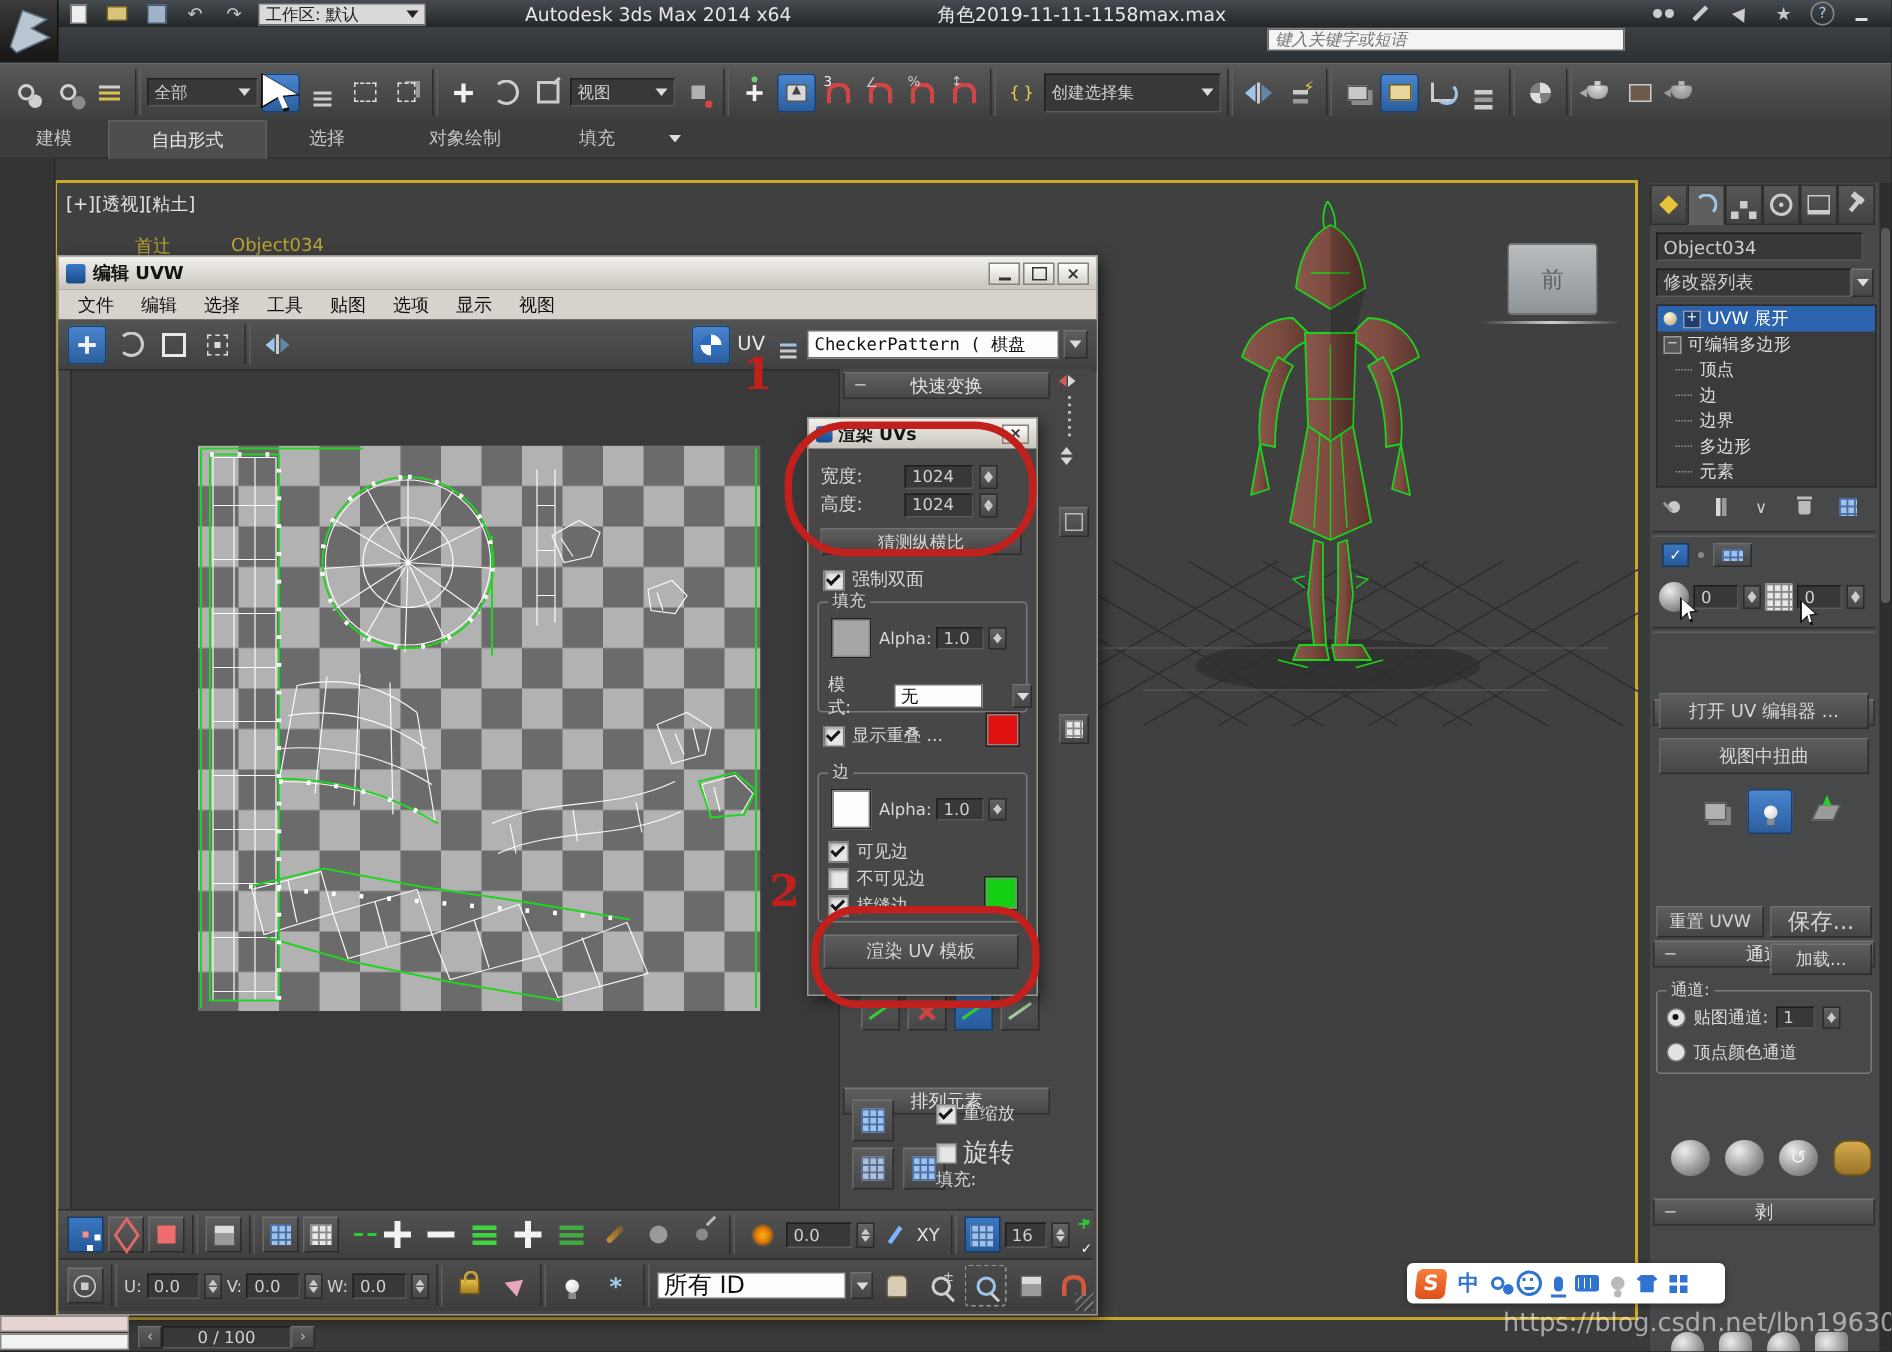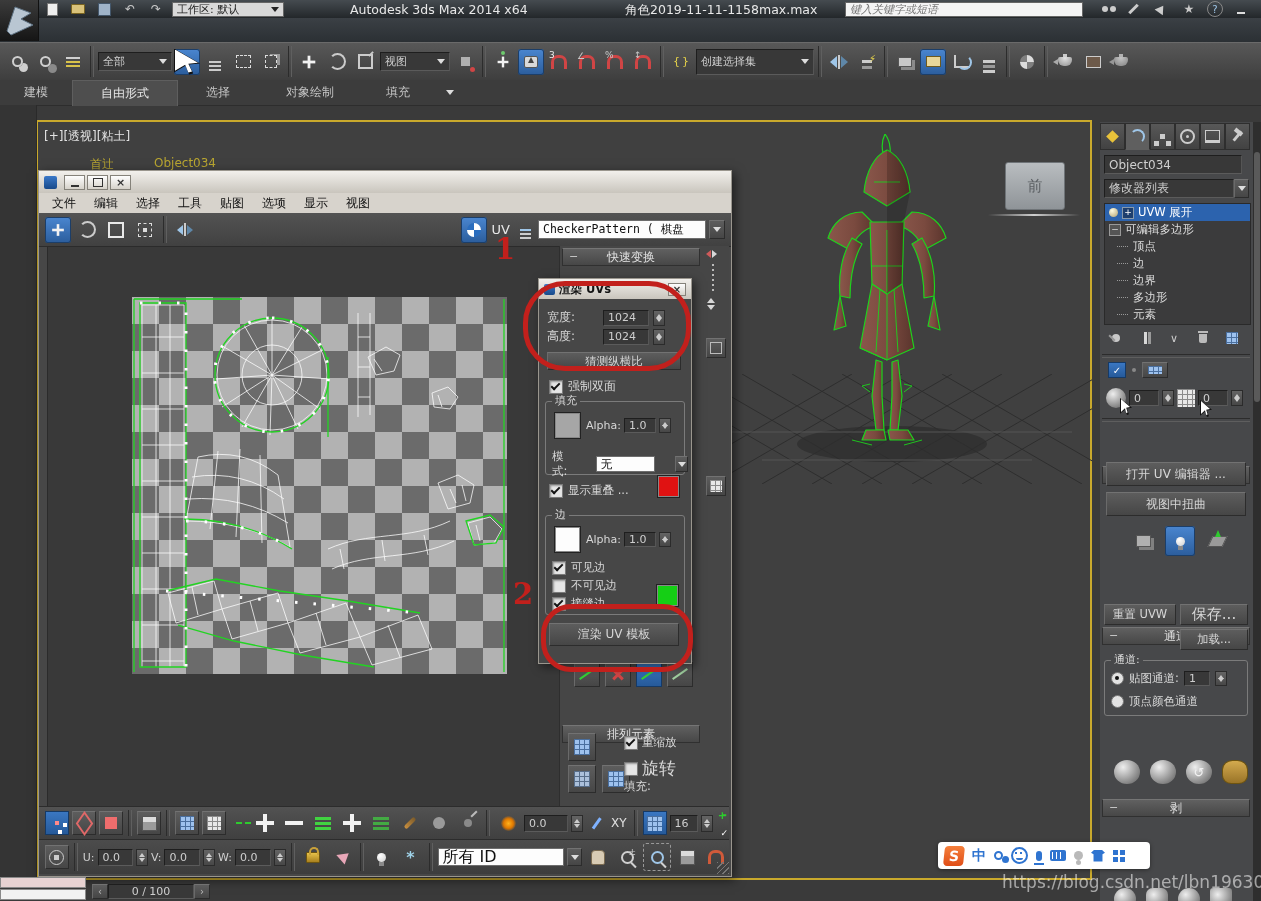--- a/index.html
+++ b/index.html
@@ -106,21 +106,21 @@
     <div class="ic sm">
         <span style="font-size:12px">↷</span>
       </div>
     <div class="fl" style="width:112px;height:15px;background:#d9d9d9;color:#222;border:1px solid #666">
       <span style="flex:1;font-size:11px">工作区: 默认</span>
       <span class="dt k"></span>
     </div>
   </div>
   <div class="t" style="left:350px;top:2px;font-size:12.5px;color:#e8e8e8">Autodesk 3ds Max  2014 x64</div>
   <div class="t" style="left:625px;top:2px;font-size:12.5px;color:#e8e8e8">角色2019-11-11-1158max.max</div>
-  <div class="t" style="left:845px;top:2px;width:238px;height:15px">
+  <div class="t" style="left:845px;top:19px;width:238px;height:15px">
     <input style="width: 100%; height: 100%; box-sizing: border-box; border: 1px solid rgb(102, 102, 102); background: rgb(244, 244, 244); font-style: italic; font-size: 11px; color: rgb(119, 119, 119); padding: 0px 4px; font-family: inherit;" placeholder="键入关键字或短语">
   </div>
   <div class="t flex" style="left:1095px;top:1px;height:16px;gap:8px">
     <div class="ic sm">
         <span style="width:6px;height:6px;border-radius:50%;background:#ccc;box-shadow:8px 0 0 #ccc"></span>
       </div>
     <div class="ic sm">
         <span style="width:3px;height:12px;background:#ccc;transform:rotate(45deg)"></span>
       </div>
     <div class="ic sm">
@@ -320,20 +320,21 @@
       </g>
       <path d="M95 16 C108 22 116 38 118 58 L112 88 L110 150 L95 160 Z" fill="rgba(0,0,0,0.18)" stroke="none"></path>
     </svg>
   </div>
 
   <div class="t" style="left:0;top:105px;width:36px;height:775px;background:#343434;border-right:1px solid #2a2a2a"></div>
 
   <div class="t" style="left:38px;top:170px;width:692px;height:705px;background:#474747;border:1px solid #9a968e;box-shadow:3px 3px 10px rgba(0,0,0,.55)">
     <div class="wtitle" style="height:22px">
       <span style="width:13px;height:13px;background:linear-gradient(#3a78c8,#184a8a);border-radius:2px;margin-right:5px"></span>
+      <span style="flex:1;font-size:12px">编辑 UVW</span>
       <span class="wbtn">
           <span style="width:8px;height:2px;background:#333;margin-top:7px"></span>
         </span>
       <span class="wbtn">
           <span style="width:8px;height:7px;border:1.5px solid #333"></span>
         </span>
       <span class="wbtn" style="font-size:11px;font-weight:bold">×</span>
     </div>
     <div class="wmenu" style="height:20px;font-size:12px">
       <span>文件</span>

